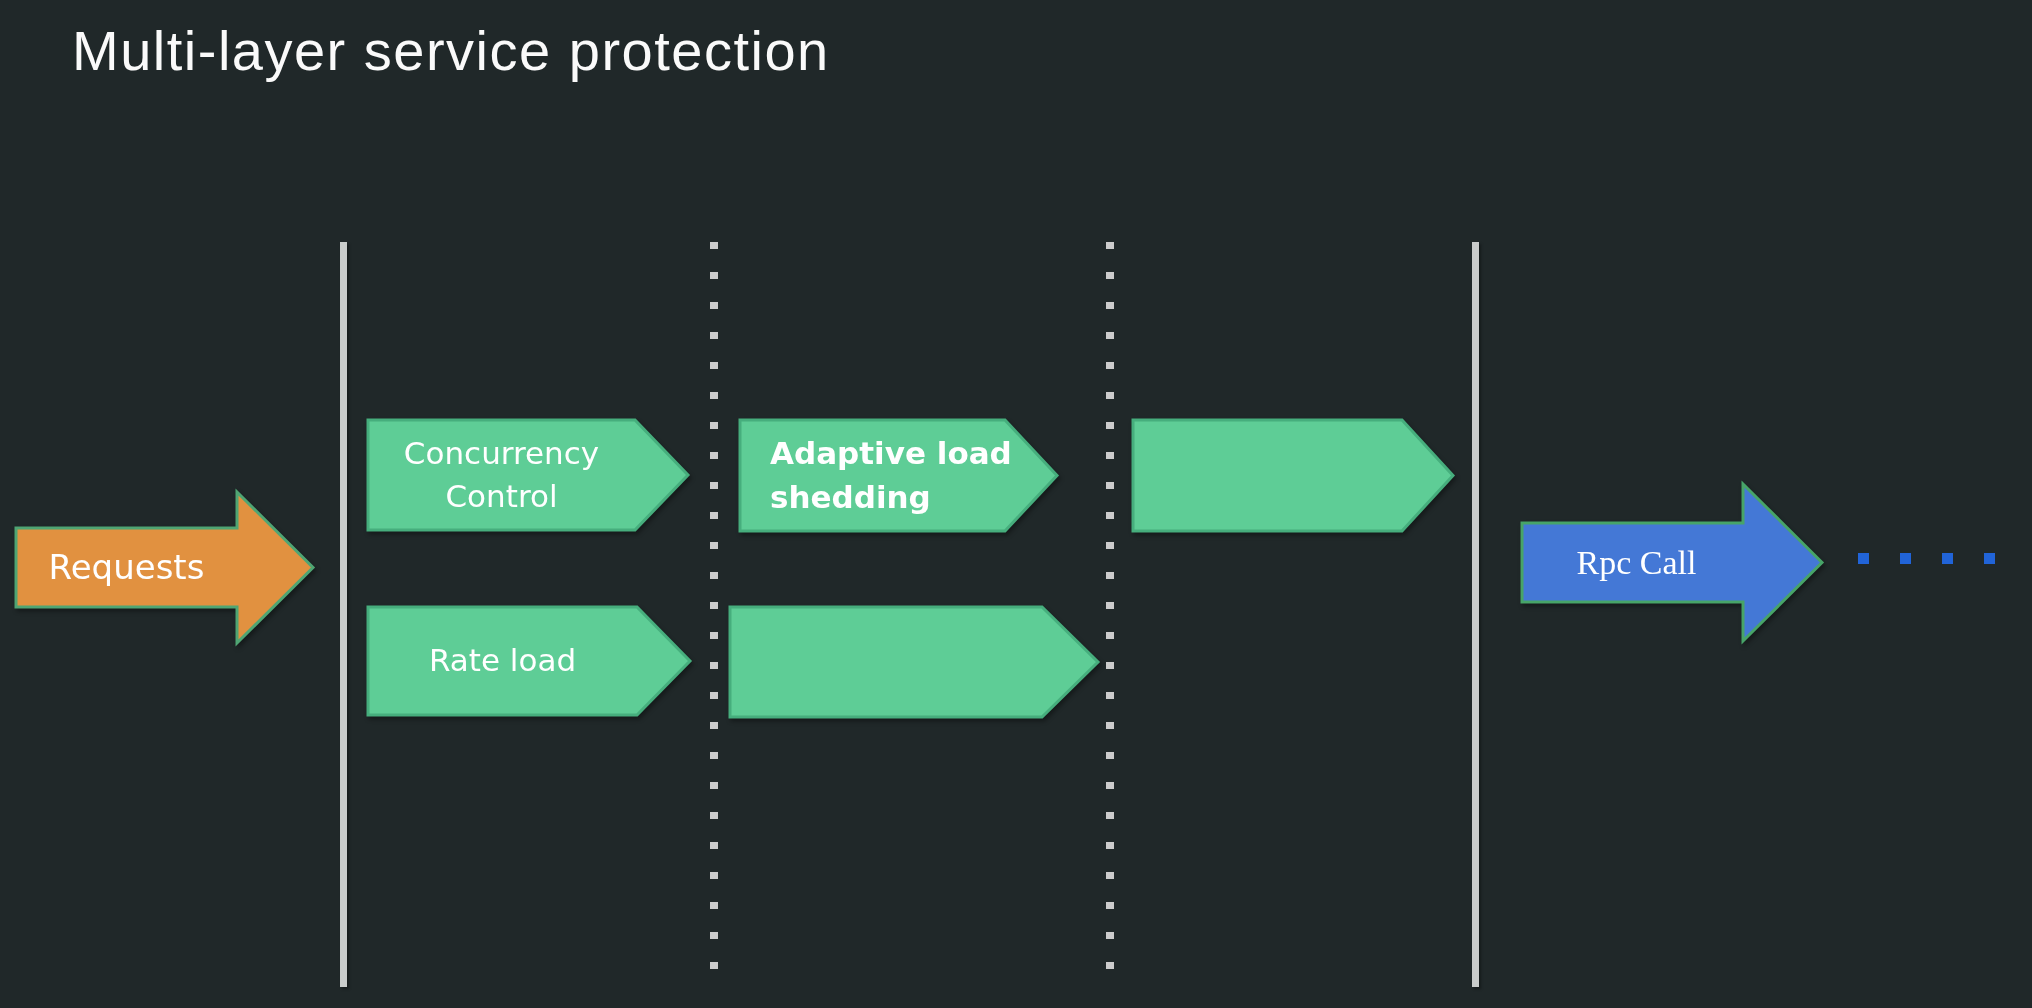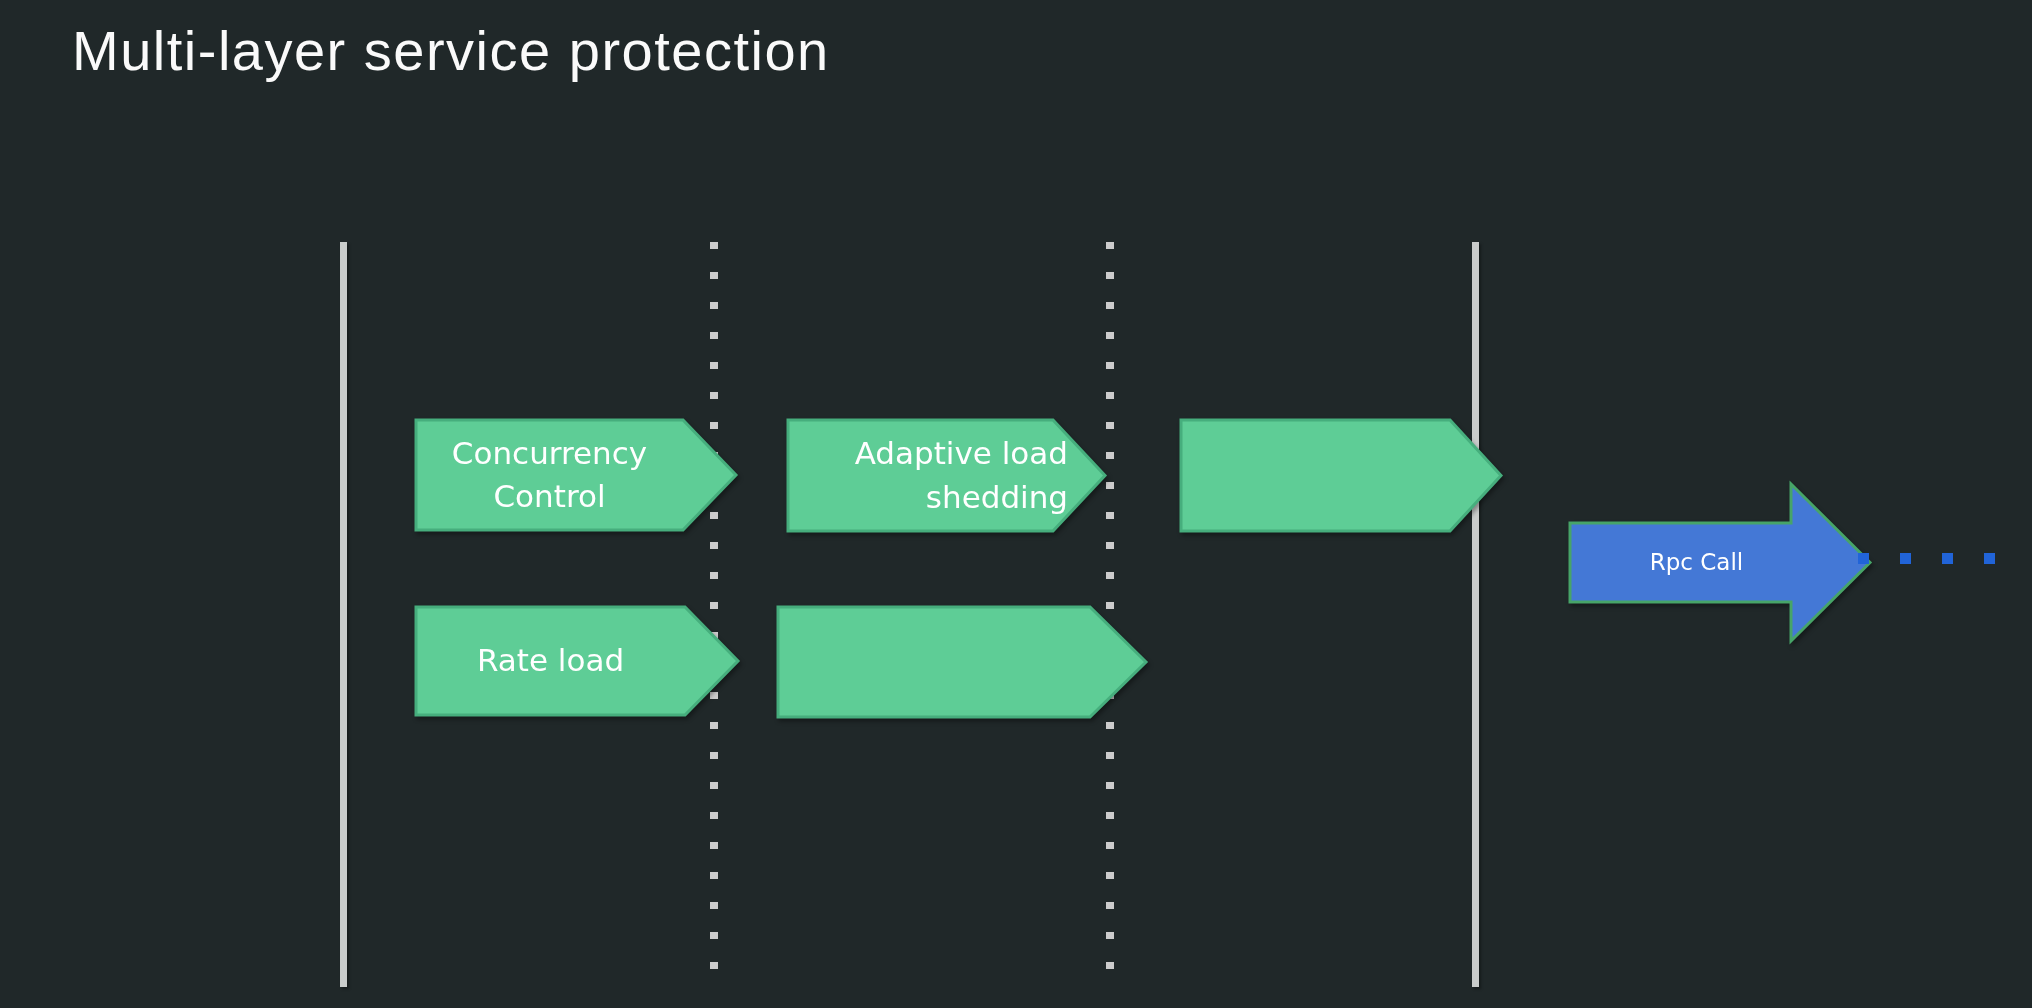--- a/index.html
+++ b/index.html
@@ -21,66 +21,72 @@
   .vline{position:absolute;top:242px;width:7px;height:745px;background:#C9CCCB;
          box-shadow:2px 2px 3px rgba(0,0,0,0.35);}
   .vline.l1{left:340px;}
   .vline.l2{left:1472px;}
   .vdots{position:absolute;top:242px;width:8px;height:730px;
          background:repeating-linear-gradient(to bottom,#CCCCCC 0 7px,transparent 7px 30px);}
   .vdots.d1{left:710px;}
   .vdots.d2{left:1106px;}
 
   
-  .shape{position:absolute;margin-left:48px;}
+  .shape{position:absolute;}
   .shape svg{position:absolute;left:-4px;top:-4px;overflow:visible;
              filter:drop-shadow(2px 3px 2px rgba(0,0,0,0.35));}
   .shape-label{
     position:absolute;top:0;bottom:0;display:flex;align-items:center;
     color:#FFFFFF;font-family:"DejaVu Sans", sans-serif;line-height:1.4;
   }
   .lbl-center{justify-content:center;text-align:center;}
-  .lbl-left{justify-content:flex-start;text-align:right;}
+  .lbl-left{justify-content:flex-start;text-align:left;font-weight:bold;}
 
   
   .st1{left:368px;top:420px;width:320px;height:110px;}
   .st2{left:740px;top:420px;width:317px;height:111px;}
   .st3{left:1133px;top:420px;width:320px;height:111px;}
   .st4{left:368px;top:607px;width:322px;height:108px;}
   .st5{left:730px;top:607px;width:368px;height:110px;}
   .st6{left:1133px;top:607px;width:317px;height:108px;}
   .st1 .shape-label{left:0;width:267px;font-size:31px;}
   .st2 .shape-label{left:30px;width:250px;font-size:31px;}
   .st3 .shape-label{left:29px;width:260px;font-size:27px;}
   .st4 .shape-label{left:0;width:269px;font-size:31px;}
   .st5 .shape-label{left:0;width:312px;font-size:31px;}
   .st6 .shape-label{left:26px;width:285px;font-size:30px;}
 
   
   .in-arrow{left:16px;top:484px;width:300px;height:160px;}
   .in-arrow .shape-label{left:0;width:221px;top:44px;bottom:37px;font-size:34px;}
   .out-arrow{left:1522px;top:484px;width:302px;height:157px;}
-  .out-arrow .shape-label{left:16px;width:221px;top:39px;bottom:39px;font-size:23px;}
+  .out-arrow .shape-label{left:4px;width:221px;top:39px;bottom:39px;font-size:34px;font-family:Liberation Serif, serif;}
 
   
   .trail-dots{position:absolute;left:1858px;top:553px;display:flex;gap:31px;}
   .trail-dots span{width:11px;height:11px;background:#2164D8;display:block;}
 </style>
 </head>
 <body>
 
 <div class="canvas">
 
   <h1 class="slide-title">Multi-layer service protection</h1>
 
   <div class="vline l1"></div>
   <div class="vdots d1"></div>
   <div class="vdots d2"></div>
   <div class="vline l2"></div>
 
+  <div class="shape in-arrow">
+    <svg width="308" height="168" viewBox="-4 -4 308 168">
+      <polygon points="0,44 221,44 221,8 297,83.5 221,159 221,123 0,123" stroke-width="3" stroke-linejoin="miter" fill="#E19140" stroke="#4FA573"></polygon>
+    </svg>
+    <div class="shape-label lbl-center">Requests</div>
+  </div>
 
   <div class="shape st1">
     <svg width="328" height="118" viewBox="-4 -4 328 118">
       <polygon points="0,0 267,0 320,55 267,110 0,110" stroke-width="3" fill="#5ECD96" stroke="#46AE7D"></polygon>
     </svg>
     <div class="shape-label lbl-center">Concurrency Control</div>
   </div>
 
   <div class="shape st2">
     <svg width="325" height="119" viewBox="-4 -4 325 119">

